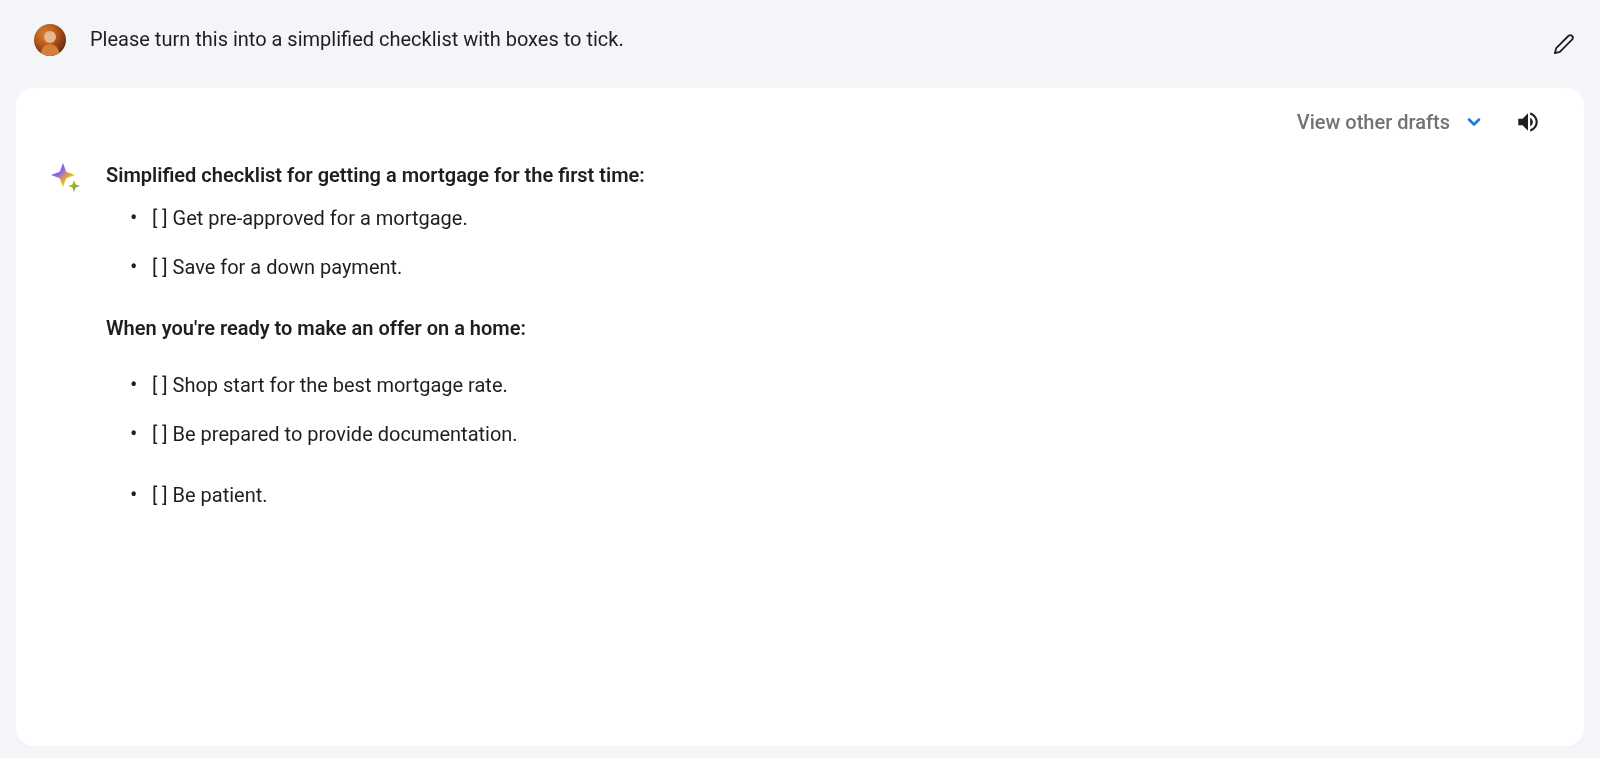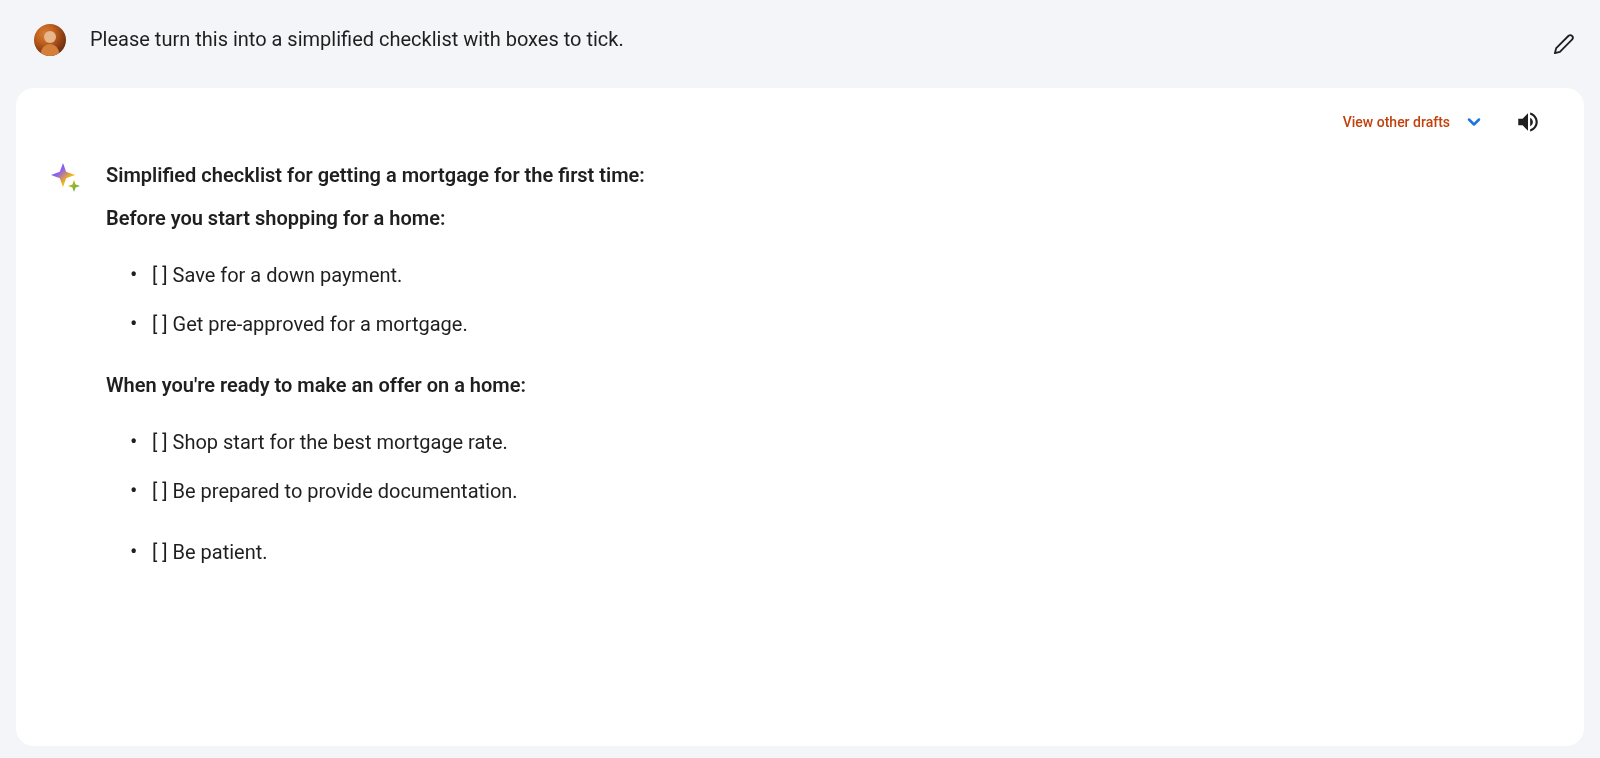--- a/index.html
+++ b/index.html
@@ -77,23 +77,23 @@
       display: flex;
       justify-content: flex-end;
       align-items: center;
       padding: 18px 40px 0 0;
       gap: 28px;
     }
     .drafts-btn {
       display: flex;
       align-items: center;
       gap: 14px;
-      font-size: 14px;
+      font-size: 20px;
       font-weight: 500;
-      color: #c2410c;
+      color: #737373;
       cursor: pointer;
     }
     .chevron-down { color: #1a73e8; }
     .speaker-btn {
       width: 32px;
       height: 32px;
       display: flex;
       align-items: center;
       justify-content: center;
       cursor: pointer;
@@ -189,24 +189,23 @@
             <stop offset="100%" stop-color="#34a853"></stop>
           </linearGradient>
         </defs>
         <path fill="url(#sg)" d="M13 1 L16.2 9.8 L25 13 L16.2 16.2 L13 25 L9.8 16.2 L1 13 L9.8 9.8 Z"></path>
         <path fill="url(#sg2)" d="M24 18 L25.6 22.4 L30 24 L25.6 25.6 L24 30 L22.4 25.6 L18 24 L22.4 22.4 Z"></path>
       </svg>
     </div>
     <div class="content">
       <p class="bold-line">Simplified checklist for getting a mortgage for the first time:</p>
 
-      <p class="section-head">Before you start shopping for a home:</p>
       <ul>
+        <li><span class="checkbox">[ ] Get pre-approved for a mortgage.</span></li>
         <li><span class="checkbox">[ ] Save for a down payment.</span></li>
-        <li><span class="checkbox">[ ] Get pre-approved for a mortgage.</span></li>
       </ul>
 
       <p class="section-head">When you're ready to make an offer on a home:</p>
       <ul>
         <li><span class="checkbox">[ ] Shop start for the best mortgage rate.</span></li>
         <li><span class="checkbox">[ ] Be prepared to provide documentation.</span></li>
       </ul>
 
       <ul>
         <li><span class="checkbox">[ ] Be patient.</span></li>

